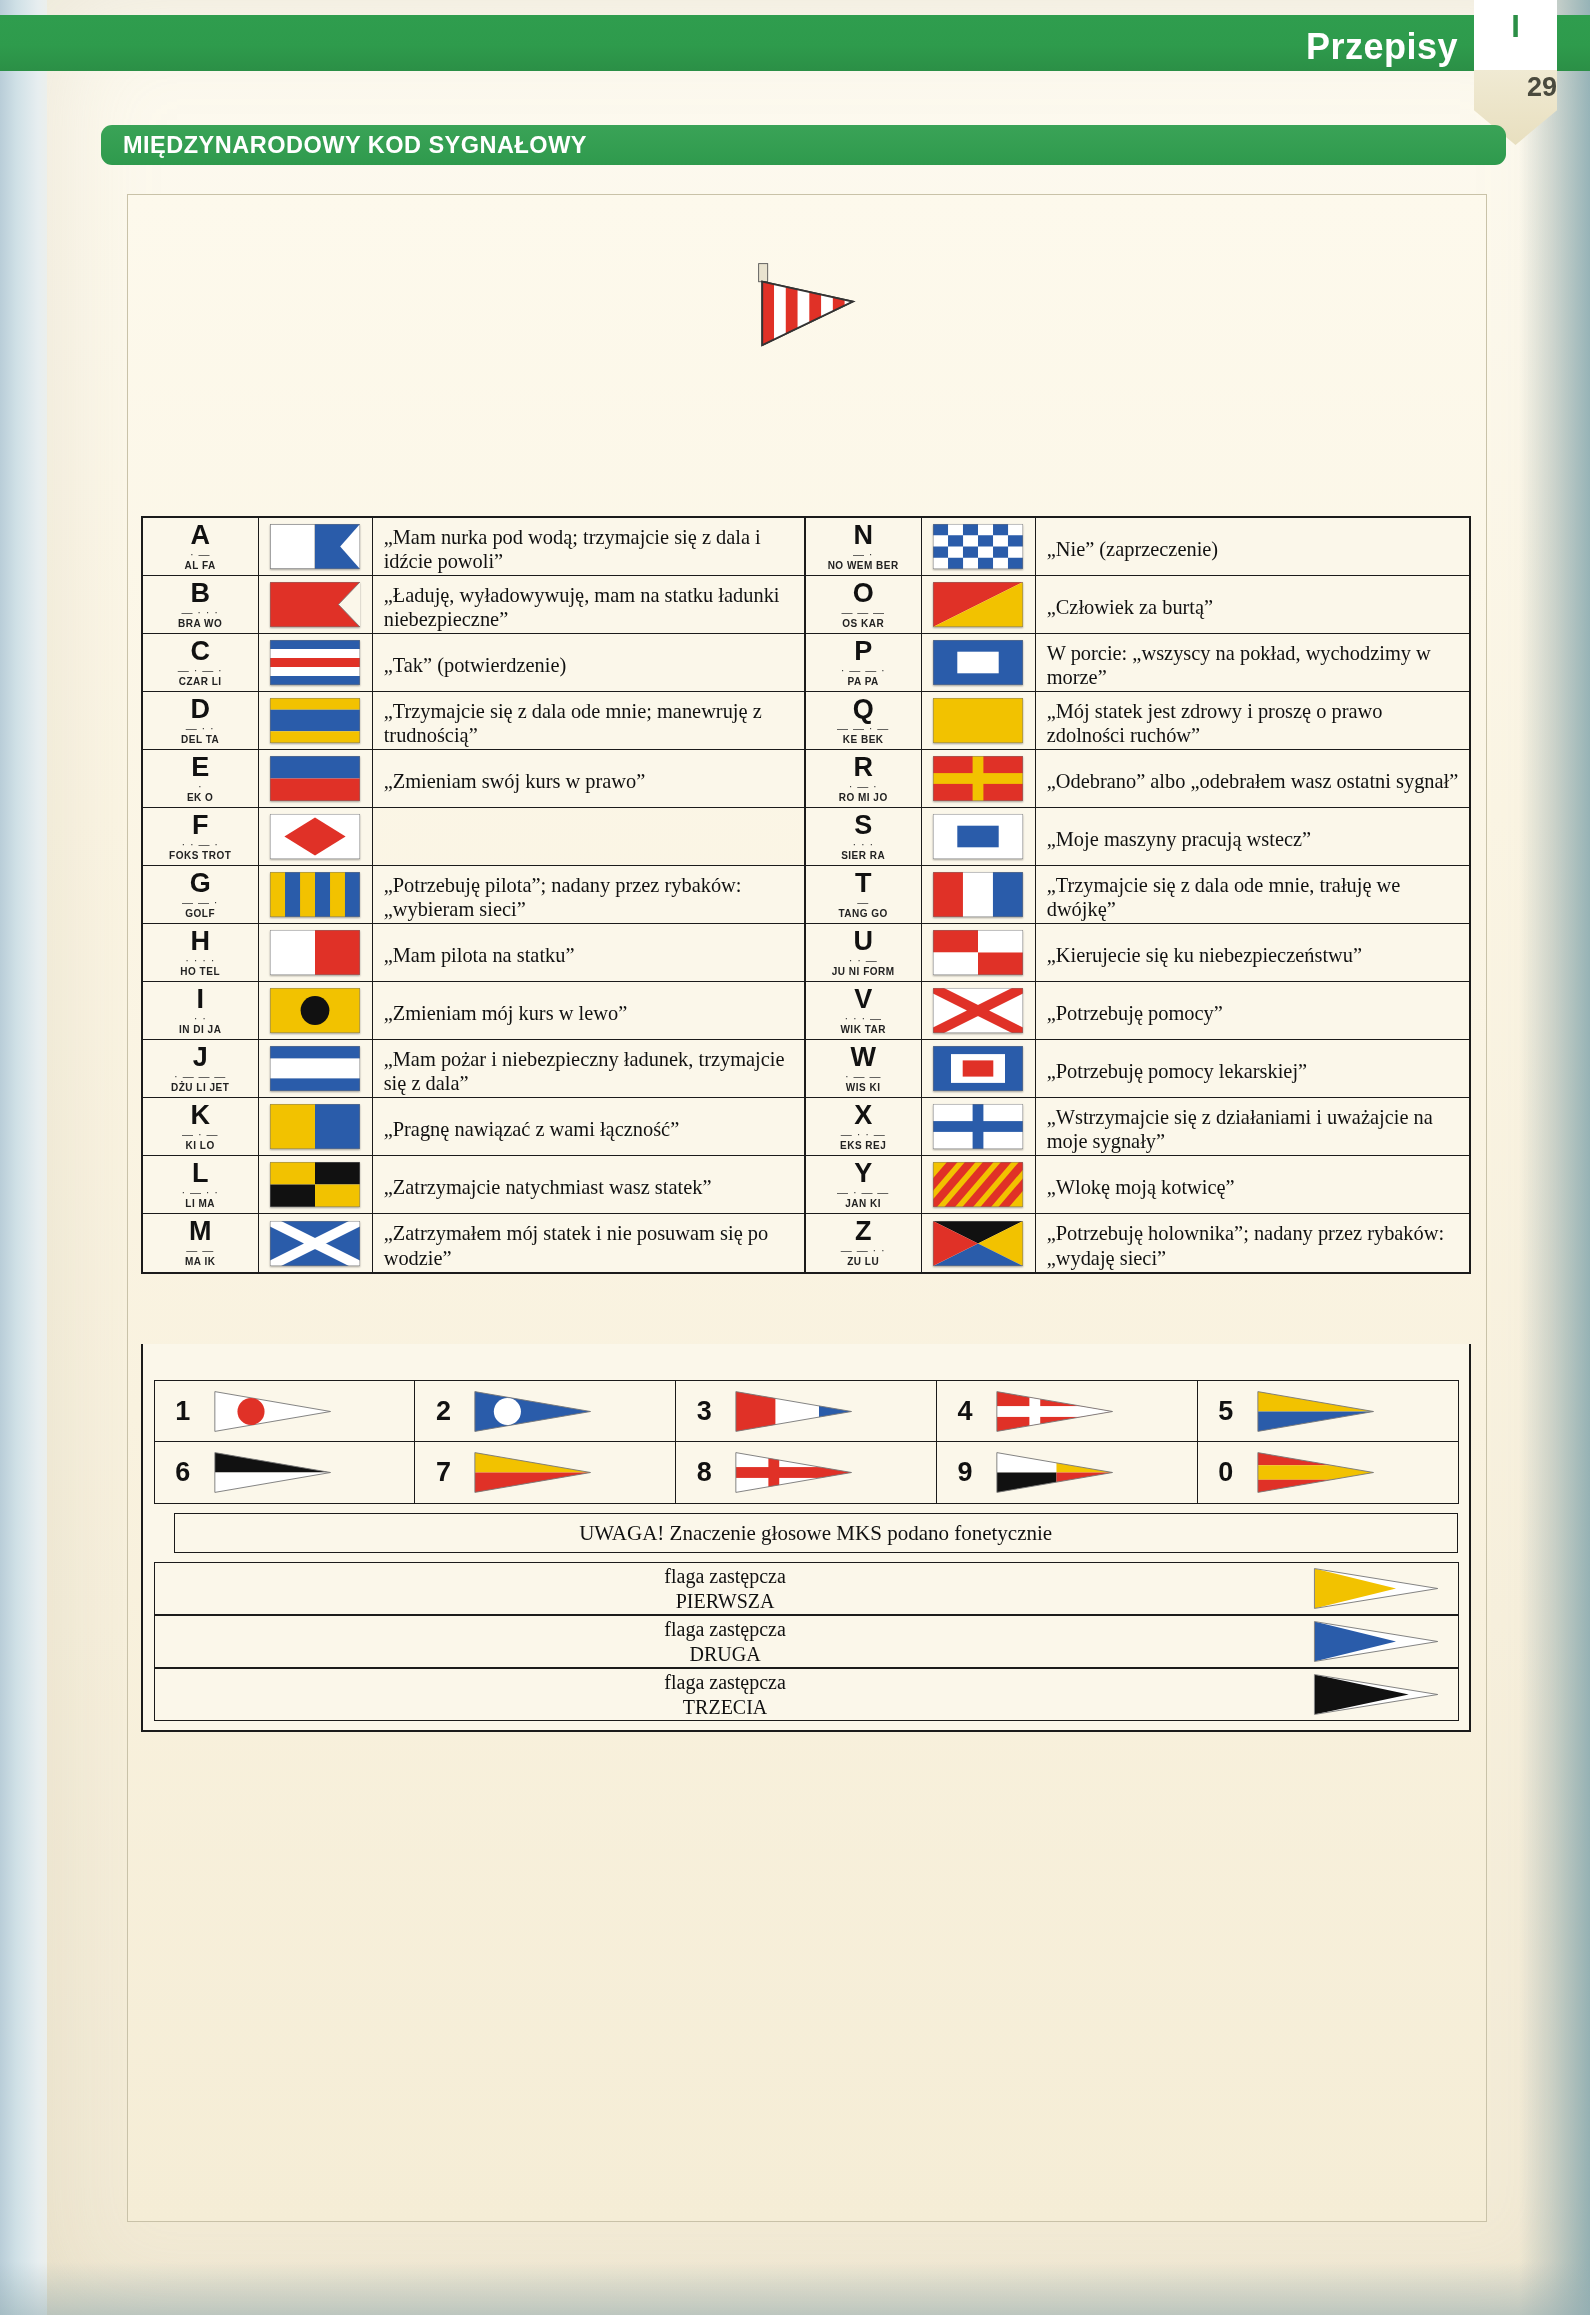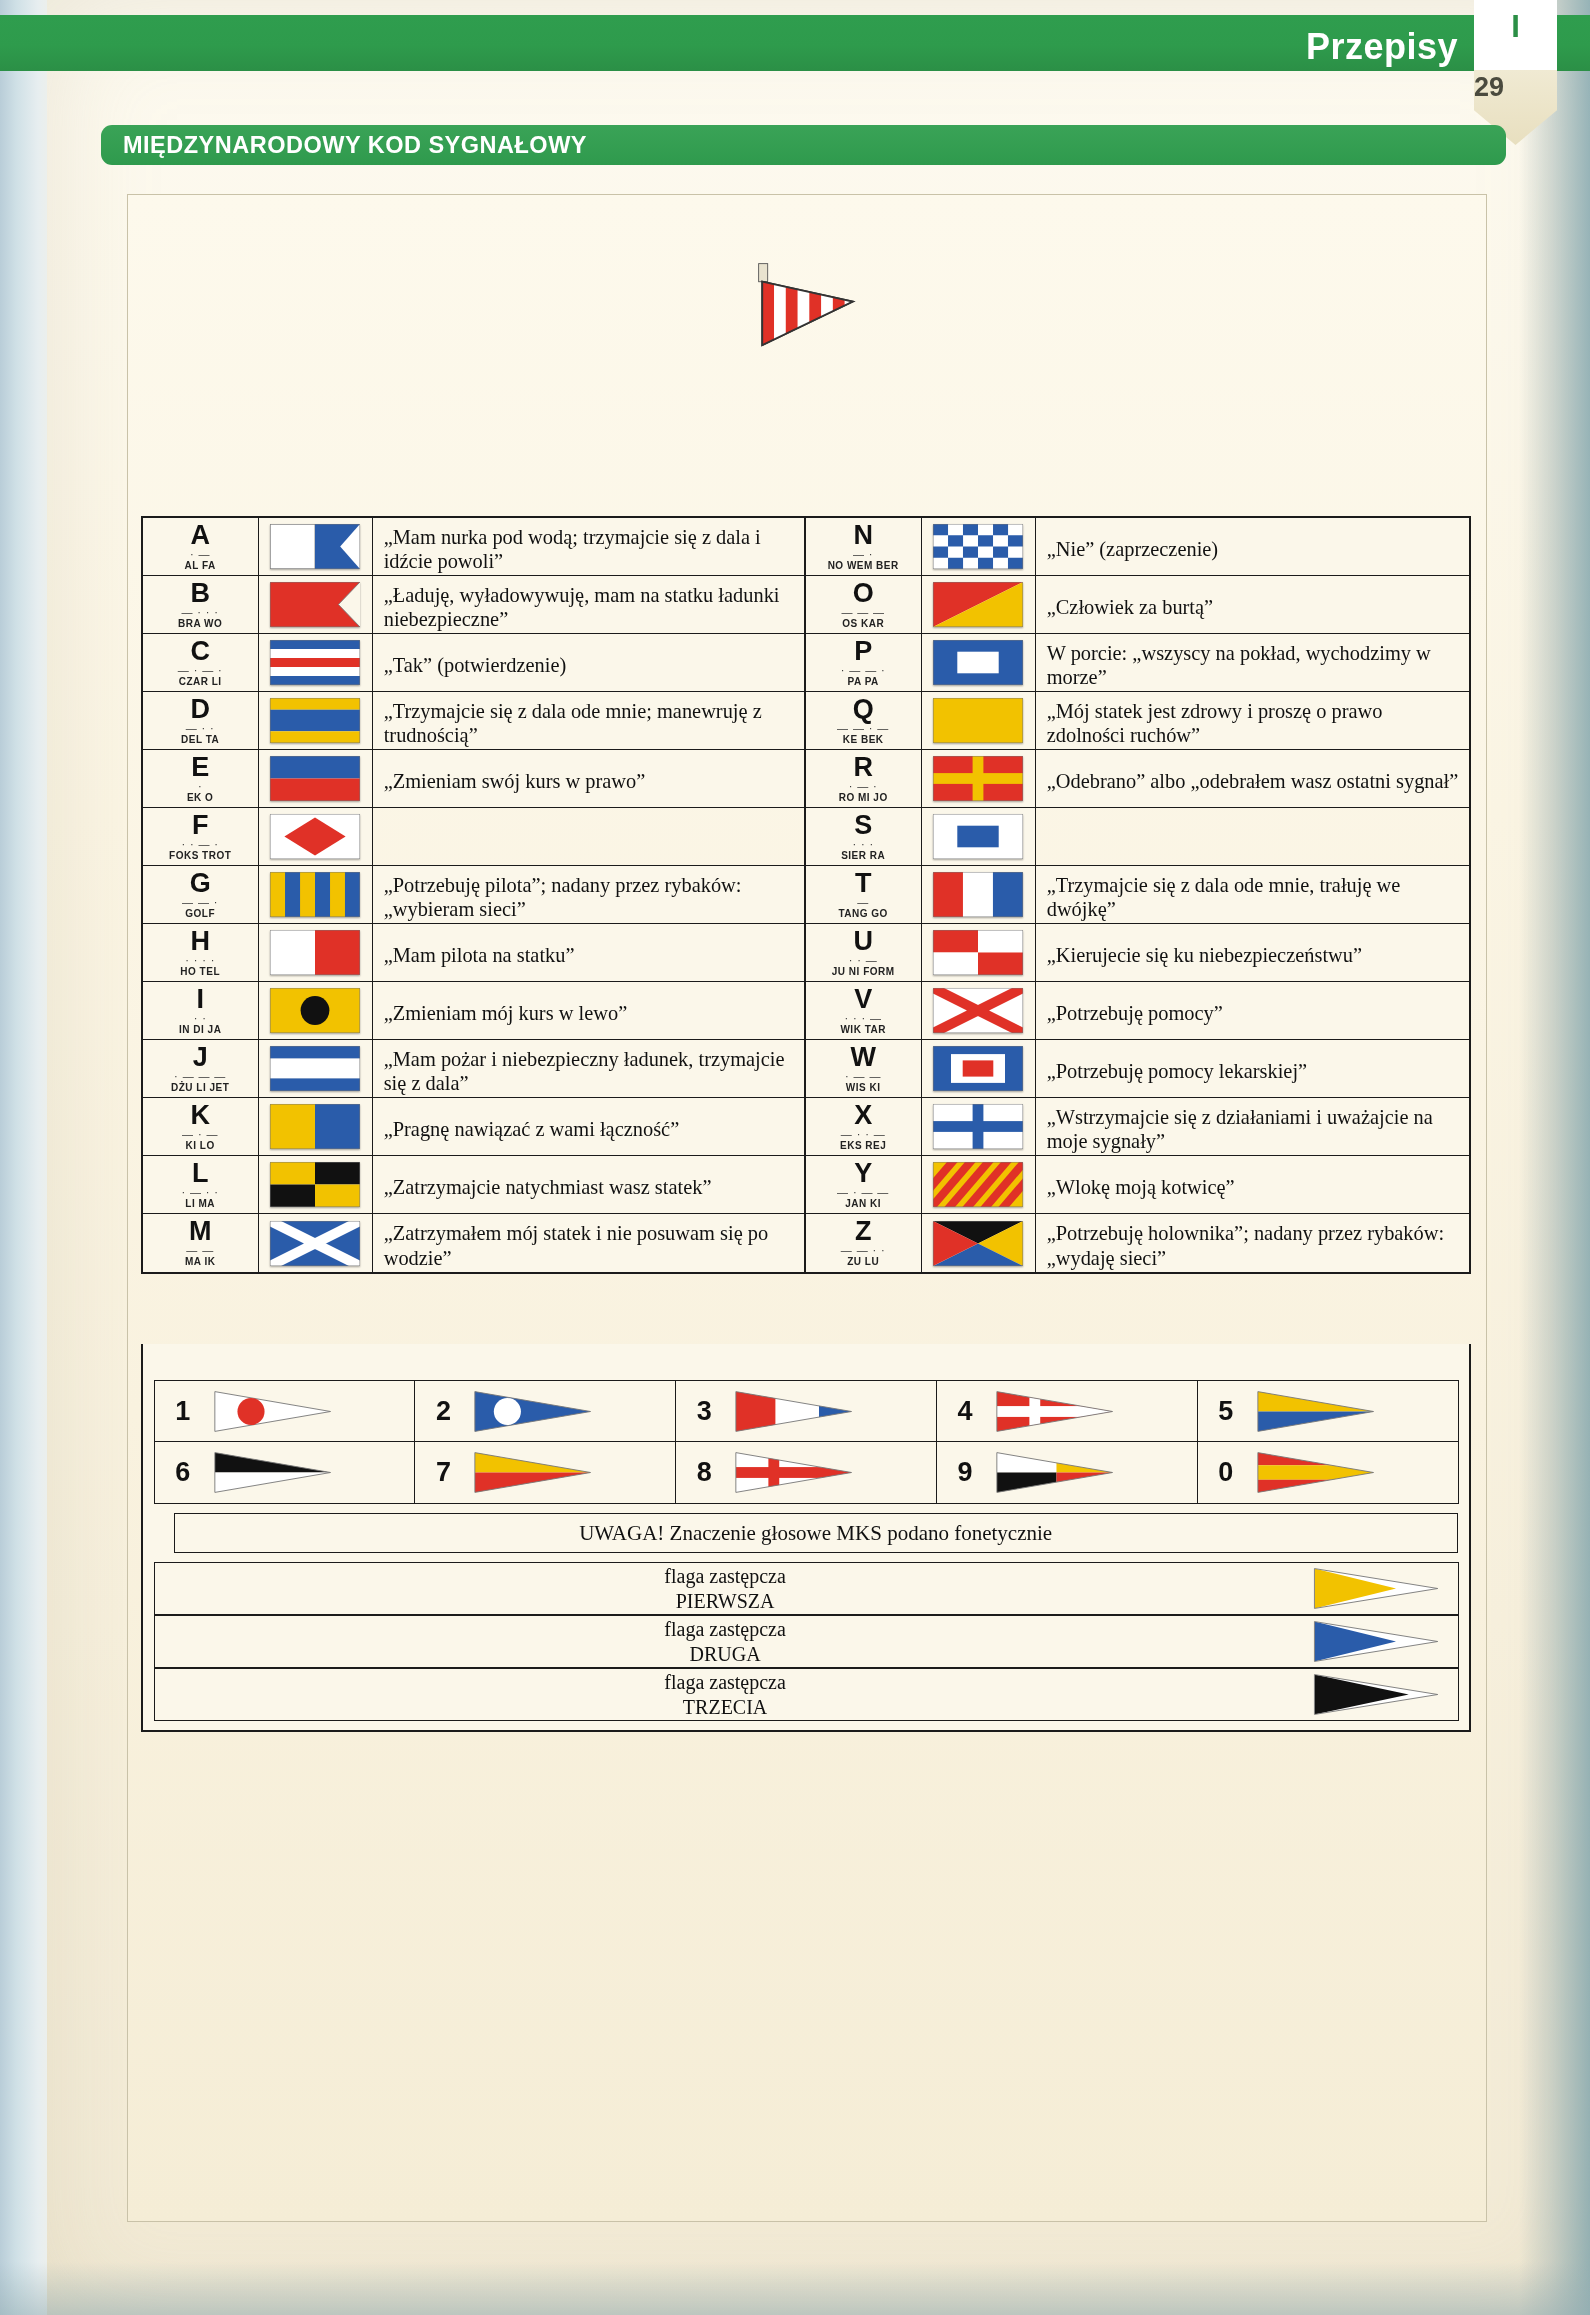--- a/index.html
+++ b/index.html
@@ -79,21 +79,21 @@
     top: 9px; left: 0; right: 0;
     text-align: center;
     font-family: "Liberation Sans", sans-serif;
     font-size: 31px;
     color: #2b8f46;
     font-weight: bold;
   }
   .page-tab .tab-num {
     position: absolute;
     top: 72px; left: 0; right: 0;
-    text-align: left;
+    text-align: right;
     font-family: "Liberation Sans", sans-serif;
     font-size: 27px;
     color: #4a4a3e;
     font-weight: bold;
   }
 
   
   .section-bar {
     position: absolute;
     left: 101px;
@@ -667,20 +667,21 @@
           <div class="morse">· · ·</div>
           <div class="phon">SIER RA</div>
         </div>
         <div class="cell-flag">
           <svg class="fl" width="90" height="45" viewBox="0 0 100 50">
             <rect x="0" y="0" width="100" height="50" fill="#ffffff"></rect>
             <rect x="27" y="13" width="46" height="24" fill="#2a5caa"></rect>
             <rect x="0" y="0" width="100" height="50" fill="none" stroke="#777" stroke-width="1"></rect>
           </svg>
         </div>
+        <div class="cell-text">„Moje maszyny pracują wstecz”</div>
       </div>
 
       <div class="row">
         <div class="cell-letter">
           <div class="big">T</div>
           <div class="morse">—</div>
           <div class="phon">TANG GO</div>
         </div>
         <div class="cell-flag">
           <svg class="fl" width="90" height="45" viewBox="0 0 100 50">

